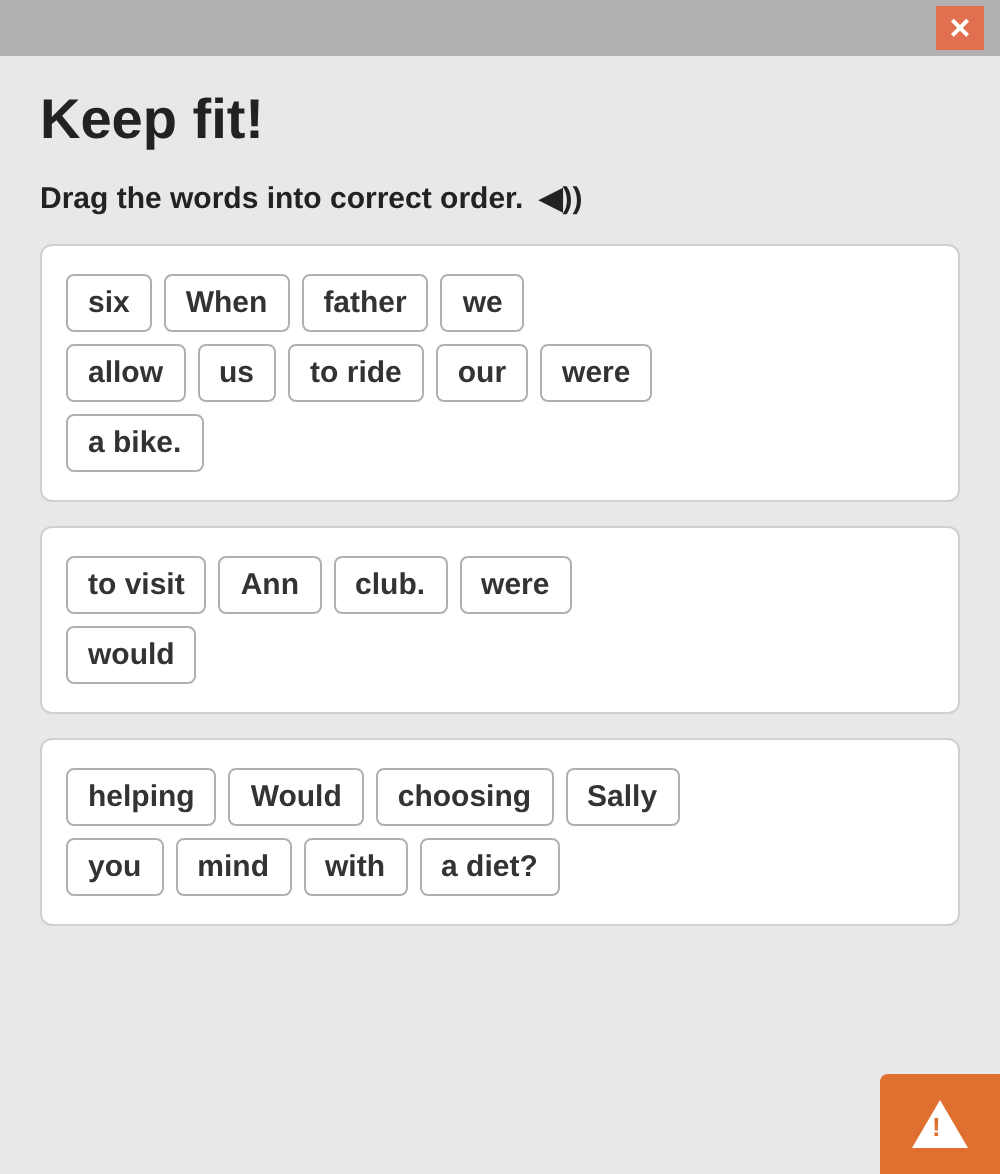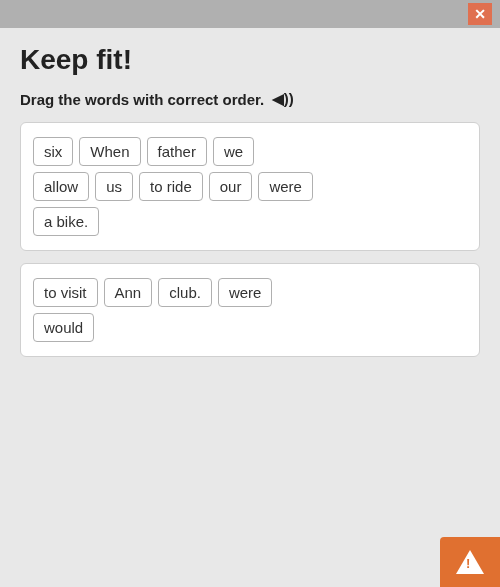--- a/index.html
+++ b/index.html
@@ -59,20 +59,21 @@
       border: 1px solid #d0d0d0;
       border-radius: 6px;
       padding: 14px 12px;
       margin-bottom: 12px;
     }
     .word-row {
       display: flex;
       flex-wrap: wrap;
       gap: 6px;
       margin-bottom: 6px;
+      font-weight: bold;
     }
     .word-row:last-child {
       margin-bottom: 0;
     }
     .word-chip {
       background: white;
       border: 1px solid #b0b0b0;
       border-radius: 4px;
       padding: 5px 10px;
       font-size: 15px;
@@ -115,21 +116,21 @@
 <body>
 
 <div class="top-bar">
   <button class="close-btn">✕</button>
 </div>
 
 <div class="content">
   <div class="page-title">Keep fit!</div>
 
   <div class="instruction">
-    <span>Drag the words with correct order.</span>
+    <span>Drag the words into correct order.</span>
     <span class="speaker-icon">◀))</span>
   </div>
 
   <div class="exercise-box">
     <div class="word-row">
       <span class="word-chip">six</span>
       <span class="word-chip">When</span>
       <span class="word-chip">father</span>
       <span class="word-chip">we</span>
     </div>
@@ -150,17 +151,31 @@
       <span class="word-chip">to visit</span>
       <span class="word-chip">Ann</span>
       <span class="word-chip">club.</span>
       <span class="word-chip">were</span>
     </div>
     <div class="word-row">
       <span class="word-chip">would</span>
     </div>
   </div>
 
+  <div class="exercise-box">
+    <div class="word-row">
+      <span class="word-chip">helping</span>
+      <span class="word-chip">Would</span>
+      <span class="word-chip">choosing</span>
+      <span class="word-chip">Sally</span>
+    </div>
+    <div class="word-row">
+      <span class="word-chip">you</span>
+      <span class="word-chip">mind</span>
+      <span class="word-chip">with</span>
+      <span class="word-chip">a diet?</span>
+    </div>
+  </div>
 </div>
 
 <div class="bottom-bar">
   <div class="warning-triangle"></div>
 </div>
 
 </body></html>

